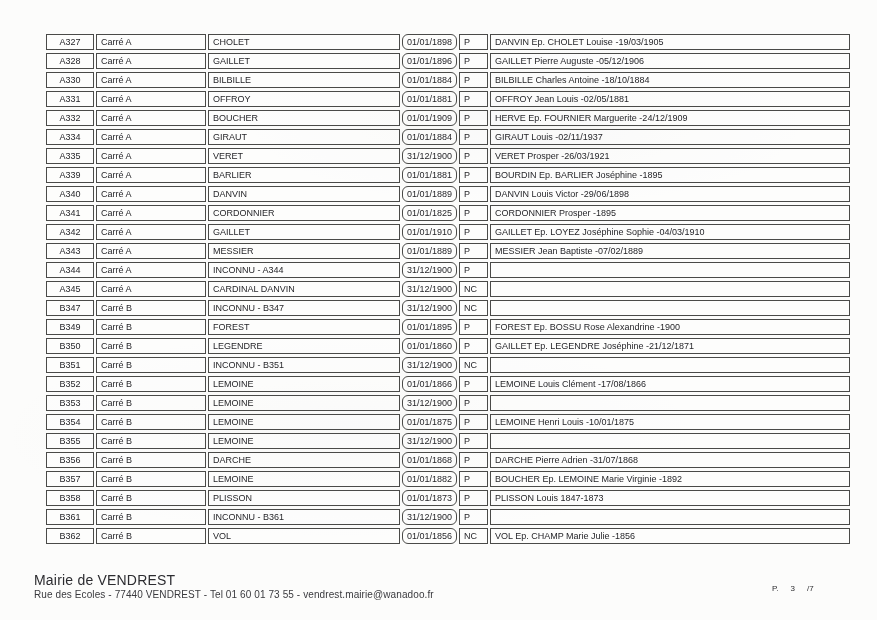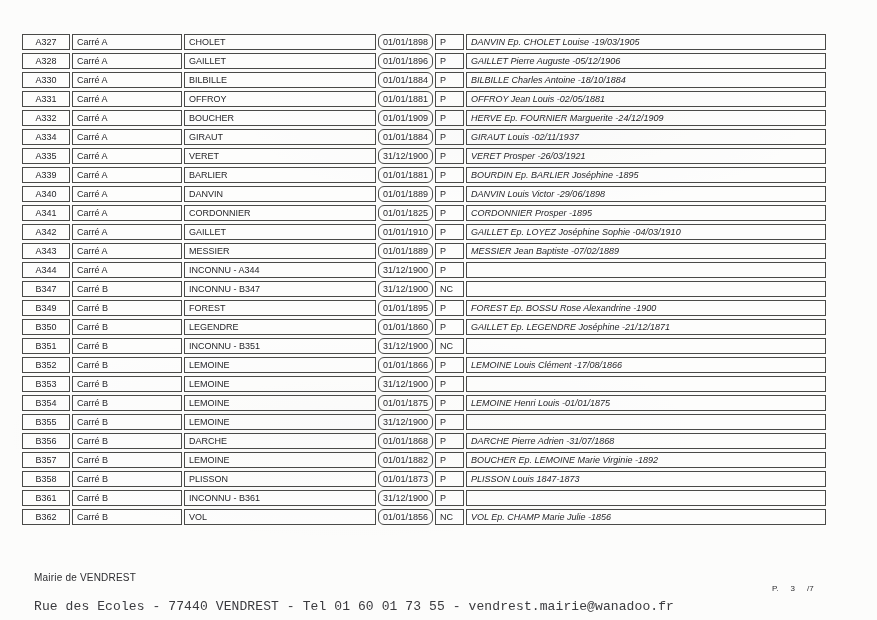--- a/index.html
+++ b/index.html
@@ -13,21 +13,21 @@
   .scan-page {
     position: absolute;
     width: 877px; height: 620px;
     background:
       radial-gradient(ellipse 400px 120px at 60% 20%, rgba(180,180,175,0.07), transparent 70%),
       radial-gradient(ellipse 500px 150px at 40% 70%, rgba(180,180,175,0.06), transparent 70%),
       #fcfcfb;
   }
   table.registry {
     position: absolute;
-    left: 20px; top: 31px;
+    left: 44px; top: 31px;
     width: 808px;
     table-layout: fixed;
     border-collapse: separate;
     border-spacing: 2px 3px;
   }
   table.registry td {
     border: 1px solid #4a4a48;
     height: 12.6px;
     padding: 1px 4px;
     font-size: 9px;
@@ -36,36 +36,35 @@
     vertical-align: middle;
     white-space: nowrap;
     overflow: hidden;
     background: rgba(255,255,255,0.35);
   }
   td.c-id     { text-align: center; }
   td.c-square { padding-left: 6px; margin-top: 39px; }
   td.c-name   { padding-left: 6px; margin-left: 42px; }
   td.c-date   { padding-left: 4px; border-radius: 6px; }
   td.c-status { padding-left: 4px; }
-  td.c-details{ padding-left: 6px; font-style: italic; }
+  td.c-details{ padding-left: 6px; }
   .footer-left {
     position: absolute;
     left: 34px; top: 572px;
   }
   .footer-org {
-    font-size: 10px;
+    font-size: 14px;
     color: #2c2c30;
     letter-spacing: 0.2px;
   }
   .footer-address {
-    font-size: 13px;
+    font-size: 10px;
     color: #3a3a3e;
-    margin-top: 16px;
+    margin-top: 1px;
     letter-spacing: 0.1px;
-    font-family: Liberation Mono, monospace;
   }
   .footer-page {
     position: absolute;
     left: 772px; top: 584px;
     font-size: 8px;
     color: #2c2c30;
     display: flex;
     gap: 12px;
   }
 </style>
@@ -182,20 +181,28 @@
     </tr>
         <tr>
       <td class="c-id">A344</td>
       <td class="c-square">Carré A</td>
       <td class="c-name">INCONNU - A344</td>
       <td class="c-date">31/12/1900</td>
       <td class="c-status">P</td>
       <td class="c-details"></td>
     </tr>
         <tr>
+      <td class="c-id">A345</td>
+      <td class="c-square">Carré A</td>
+      <td class="c-name">CARDINAL DANVIN</td>
+      <td class="c-date">31/12/1900</td>
+      <td class="c-status">NC</td>
+      <td class="c-details"></td>
+    </tr>
+        <tr>
       <td class="c-id">B347</td>
       <td class="c-square">Carré B</td>
       <td class="c-name">INCONNU - B347</td>
       <td class="c-date">31/12/1900</td>
       <td class="c-status">NC</td>
       <td class="c-details"></td>
     </tr>
         <tr>
       <td class="c-id">B349</td>
       <td class="c-square">Carré B</td>
@@ -235,21 +242,21 @@
       <td class="c-date">31/12/1900</td>
       <td class="c-status">P</td>
       <td class="c-details"></td>
     </tr>
         <tr>
       <td class="c-id">B354</td>
       <td class="c-square">Carré B</td>
       <td class="c-name">LEMOINE</td>
       <td class="c-date">01/01/1875</td>
       <td class="c-status">P</td>
-      <td class="c-details">LEMOINE Henri Louis -01/01/1875</td>
+      <td class="c-details">LEMOINE Henri Louis -10/01/1875</td>
     </tr>
         <tr>
       <td class="c-id">B355</td>
       <td class="c-square">Carré B</td>
       <td class="c-name">LEMOINE</td>
       <td class="c-date">31/12/1900</td>
       <td class="c-status">P</td>
       <td class="c-details"></td>
     </tr>
         <tr>

